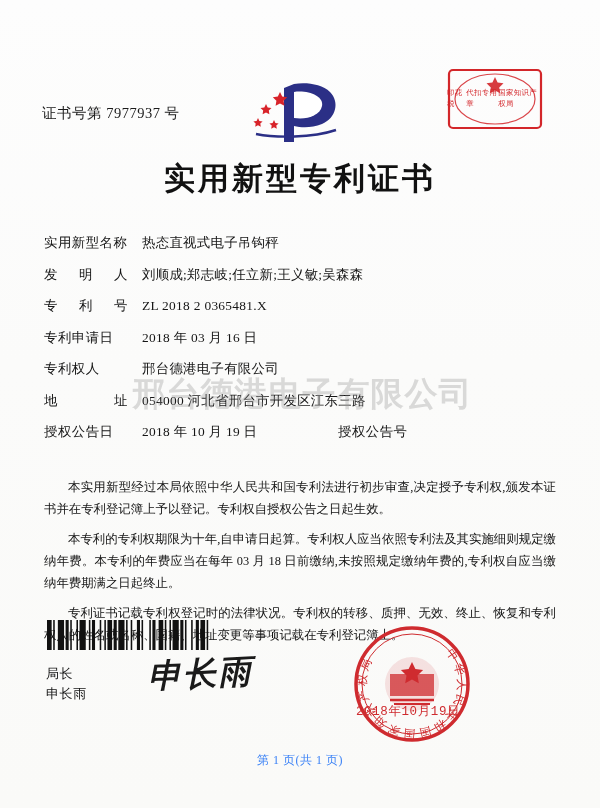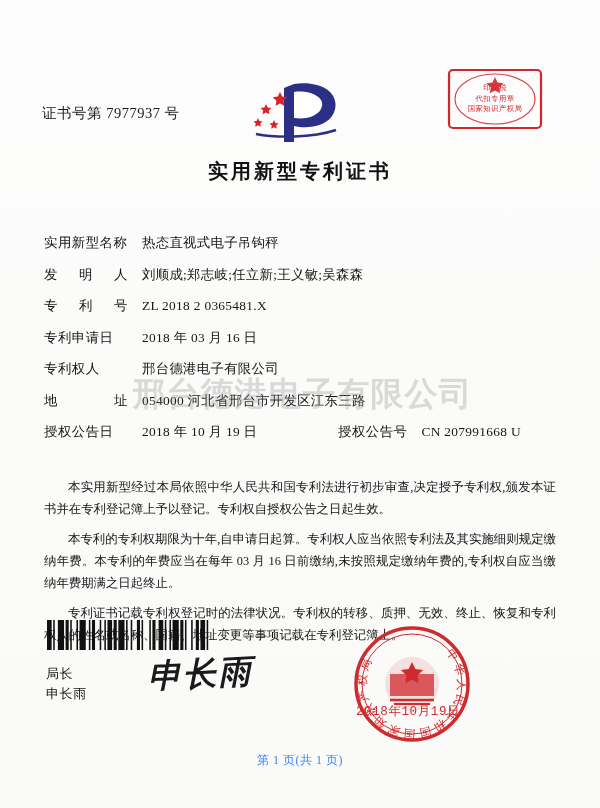--- a/index.html
+++ b/index.html
@@ -40,21 +40,21 @@
     top: 68px;
     width: 96px;
     height: 62px;
   }
   .top-stamp svg { display:block; }
   .top-stamp .st-text {
     position: absolute;
     left: 0; top: 0;
     width: 96px; height: 62px;
     display: flex;
-    flex-direction: column;
+    flex-direction: row;
     align-items: center;
     justify-content: center;
     color: #d3262a;
     font-size: 7.4px;
     line-height: 1.45;
     font-family: "Liberation Serif", serif;
     letter-spacing: 0.4px;
   }
   
   .logo {
@@ -64,21 +64,21 @@
     width: 122px;
     height: 70px;
   }
   
   .main-title {
     position: absolute;
     left: 0;
     top: 158px;
     width: 600px;
     text-align: center;
-    font-size: 20px;
+    font-size: 31px;
     font-weight: bold;
     letter-spacing: 3px;
     color: #111;
     font-family: "DejaVu Serif", "Liberation Serif", serif;
   }
   
   .fields {
     position: absolute;
     left: 44px;
     top: 234px;
@@ -259,30 +259,29 @@
       <span class="lbl">专利权人</span>
       <span class="val">邢台德港电子有限公司</span>
     </div>
     <div class="row">
       <span class="lbl spread">地址</span>
       <span class="val">054000  河北省邢台市开发区江东三路</span>
     </div>
     <div class="row tight">
       <span class="lbl">授权公告日</span>
       <span class="val" style="flex:0 0 196px;">2018 年 10 月 19 日</span>
-      <span class="lbl" style="width:auto;flex:0 0 auto;padding-right:14px;">授权公告号</span>
-      <span class="val">CN 207991668 U</span>
+      <span class="lbl" style="width:auto;flex:0 0 auto;padding-right:8px;">授权公告号</span>
     </div>
   </div>
 
   <div class="watermark">邢台德港电子有限公司</div>
 
   <div class="paras">
     <p>本实用新型经过本局依照中华人民共和国专利法进行初步审查,决定授予专利权,颁发本证书并在专利登记簿上予以登记。专利权自授权公告之日起生效。</p>
-    <p>本专利的专利权期限为十年,自申请日起算。专利权人应当依照专利法及其实施细则规定缴纳年费。本专利的年费应当在每年 03 月 16 日前缴纳,未按照规定缴纳年费的,专利权自应当缴纳年费期满之日起终止。</p>
+    <p>本专利的专利权期限为十年,自申请日起算。专利权人应当依照专利法及其实施细则规定缴纳年费。本专利的年费应当在每年 03 月 18 日前缴纳,未按照规定缴纳年费的,专利权自应当缴纳年费期满之日起终止。</p>
     <p>专利证书记载专利权登记时的法律状况。专利权的转移、质押、无效、终止、恢复和专利权人的姓名或名称、国籍、地址变更等事项记载在专利登记簿上。</p>
   </div>
 
   <div class="barcode">
     <svg id="barcode-svg" width="188" height="30" viewBox="0 0 188 30" aria-hidden="true">
         <rect x="0.00" y="0" width="4.65" height="30" fill="#111"></rect>
         <rect x="6.20" y="0" width="1.55" height="30" fill="#111"></rect>
         <rect x="10.85" y="0" width="6.20" height="30" fill="#111"></rect>
         <rect x="18.60" y="0" width="3.10" height="30" fill="#111"></rect>
         <rect x="23.25" y="0" width="1.55" height="30" fill="#111"></rect>

